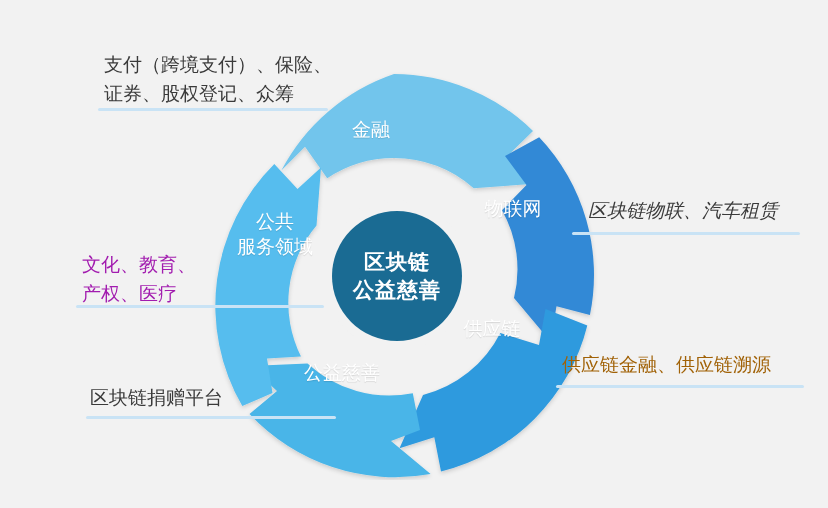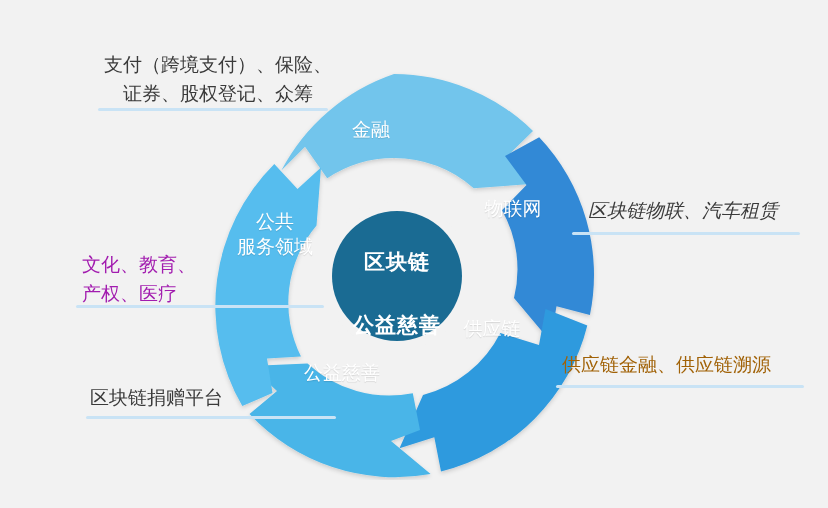--- a/index.html
+++ b/index.html
@@ -42,21 +42,21 @@
     display: flex;
     flex-direction: column;
     align-items: center;
     justify-content: center;
     color: #ffffff;
     font-weight: bold;
     font-size: 21px;
     line-height: 1.35;
     letter-spacing: 1px;
   }
-  .hub .l1, .hub .l2 { display: block; white-space: nowrap; margin-top: 35px; }
+  .hub .l1, .hub .l2 { display: block; white-space: nowrap; }
 
   
   .seg-label {
     position: absolute;
     color: #ffffff;
     font-size: 19px;
     line-height: 1.3;
     text-align: center;
     white-space: nowrap;
     text-shadow: 0 1px 1px rgba(0,0,0,0.12);
@@ -81,21 +81,21 @@
   .callout.right { text-align: left; }
   .callout.left  { text-align: left; }
 
   .rule {
     position: absolute;
     height: 3px;
     background: #c9e3f5;
     border-radius: 2px;
   }
 
-  #co-finance { left: 104px; top: 50px; text-align: center; }
+  #co-finance { left: 104px; top: 50px; }
   #rule-finance { left: 98px; top: 108px; width: 230px; }
 
   #co-public  { left: 82px; top: 250px; }
   #rule-public { left: 76px; top: 305px; width: 248px; }
 
   #co-charity { left: 90px; top: 383px; text-align: center; }
   #rule-charity { left: 86px; top: 416px; width: 250px; }
 
   #co-iot     { left: 588px; top: 196px; }
   #rule-iot   { left: 572px; top: 232px; width: 228px; }

